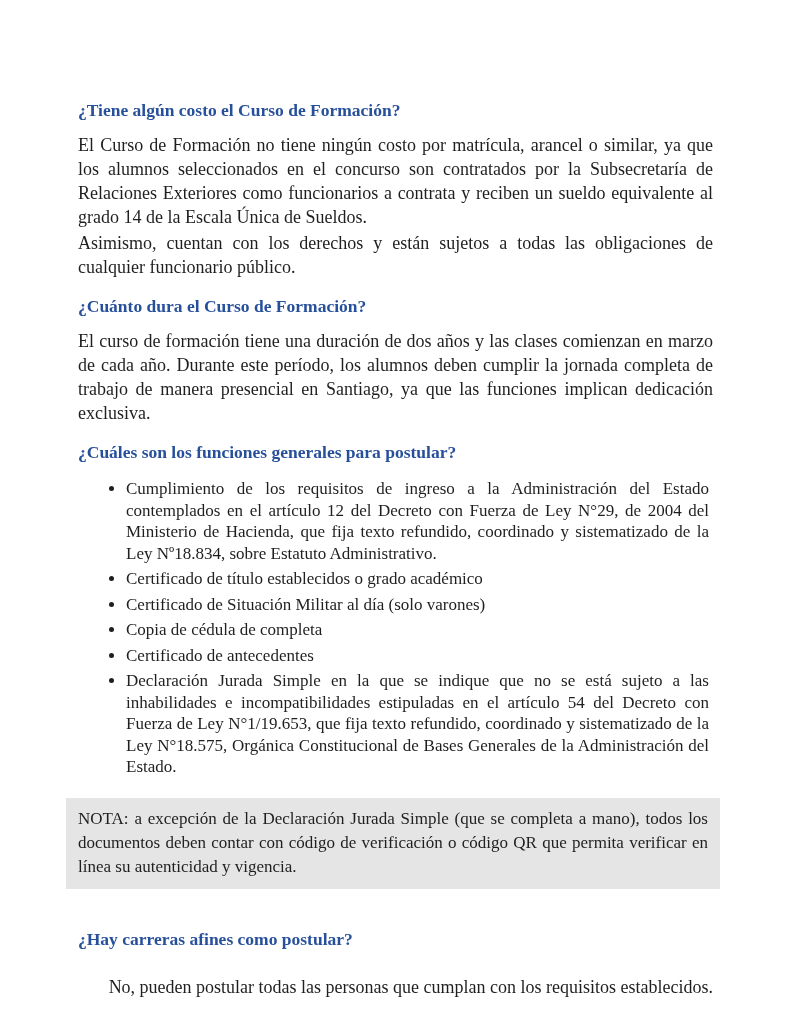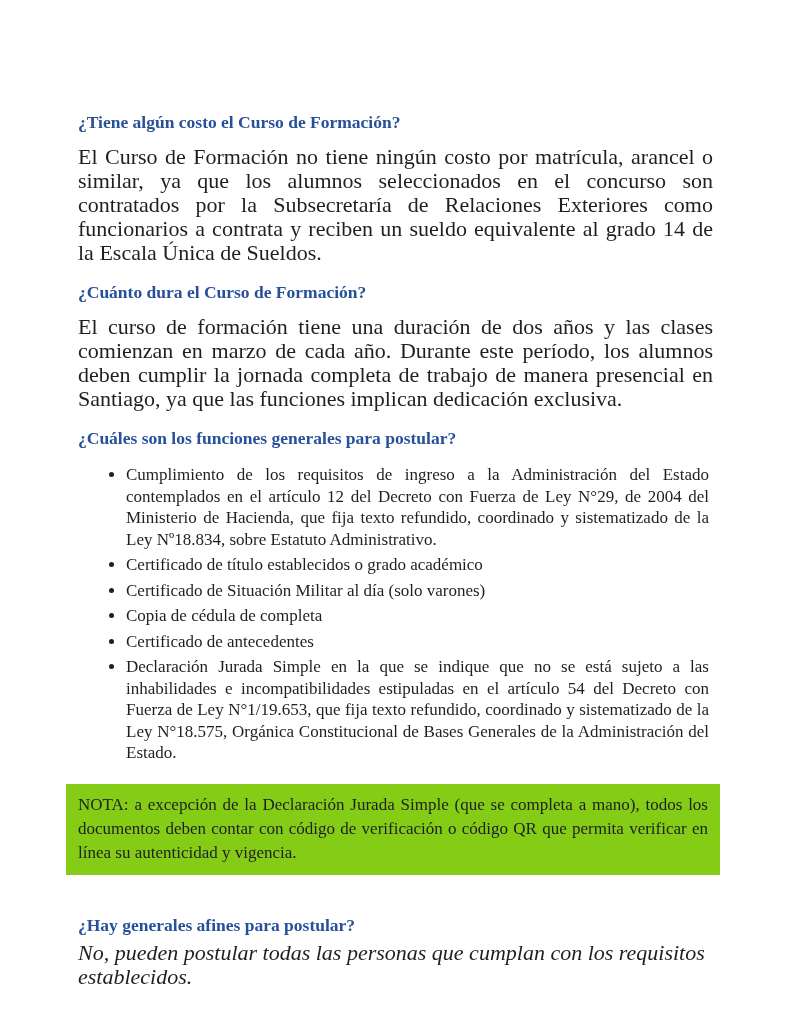--- a/index.html
+++ b/index.html
@@ -21,84 +21,84 @@
     padding: 93px 78px 0 78px;
   }
   .q {
     font-size: 17.5px;
     line-height: 24px;
     font-weight: 700;
     color: #27509b;
     margin: 15px 0 0 0;
   }
   .q.first {
-    margin-top: 17px;
+    margin-top: 5px;
   }
   .q.after-note {
     margin-top: 38px;
   }
   .body-p {
-    font-size: 22px;
+    font-size: 18px;
     line-height: 24px;
     text-align: justify;
     margin: 11px 0 0 0;
   }
   .body-p.follow {
     margin-top: 2px;
   }
   .body-p.last {
-    text-align: left;
-    margin-top: 4px;
-    font-style: italic;
+    text-align: right;
+    margin-top: 24px;
   }
   ul.reqs {
     margin: 14px 0 0 0;
     padding: 0 0 0 44px;
     font-size: 17px;
     line-height: 21.5px;
     list-style: disc outside;
   }
   ul.reqs li {
     text-align: justify;
     margin: 4px;
     padding: 0;
   }
   .note {
-    background: #84cc16;
+    background: #e5e5e5;
     margin: 20px -7px 0 -12px;
     padding: 9px 12px 10px 12px;
   }
   .note-text {
     font-size: 17px;
     line-height: 24px;
     text-align: justify;
     margin: 0;
   }
 </style>
 </head>
 <body>
 
 <main class="page">
 
   <h2 class="q first">¿Tiene algún costo el Curso de Formación?</h2>
   <p class="body-p">El Curso de Formación no tiene ningún costo por matrícula, arancel o similar, ya que los alumnos seleccionados en el concurso son contratados por la Subsecretaría de Relaciones Exteriores como funcionarios a contrata y reciben un sueldo equivalente al grado 14 de la Escala Única de Sueldos.</p>
+  <p class="body-p follow">Asimismo, cuentan con los derechos y están sujetos a todas las obligaciones de cualquier funcionario público.</p>
 
   <h2 class="q">¿Cuánto dura el Curso de Formación?</h2>
   <p class="body-p">El curso de formación tiene una duración de dos años y las clases comienzan en marzo de cada año. Durante este período, los alumnos deben cumplir la jornada completa de trabajo de manera presencial en Santiago, ya que las funciones implican dedicación exclusiva.</p>
 
   <h2 class="q">¿Cuáles son los funciones generales para postular?</h2>
   <ul class="reqs">
     <li>Cumplimiento de los requisitos de ingreso a la Administración del Estado contemplados en el artículo 12 del Decreto con Fuerza de Ley N°29, de 2004 del Ministerio de Hacienda, que fija texto refundido, coordinado y sistematizado de la Ley Nº18.834, sobre Estatuto Administrativo.</li>
     <li>Certificado de título establecidos o grado académico</li>
     <li>Certificado de Situación Militar al día (solo varones)</li>
     <li>Copia de cédula de completa</li>
     <li>Certificado de antecedentes</li>
     <li>Declaración Jurada Simple en la que se indique que no se está sujeto a las inhabilidades e incompatibilidades estipuladas en el artículo 54 del Decreto con Fuerza de Ley N°1/19.653, que fija texto refundido, coordinado y sistematizado de la Ley N°18.575, Orgánica Constitucional de Bases Generales de la Administración del Estado.</li>
   </ul>
 
   <aside class="note">
     <p class="note-text">NOTA: a excepción de la Declaración Jurada Simple (que se completa a mano), todos los documentos deben contar con código de verificación o código QR que permita verificar en línea su autenticidad y vigencia.</p>
   </aside>
 
-  <h2 class="q after-note">¿Hay generales afines para postular?</h2>
+  <h2 class="q after-note">¿Hay carreras afines como postular?</h2>
   <p class="body-p last">No, pueden postular todas las personas que cumplan con los requisitos establecidos.</p>
 
 </main>
 
 </body></html>

